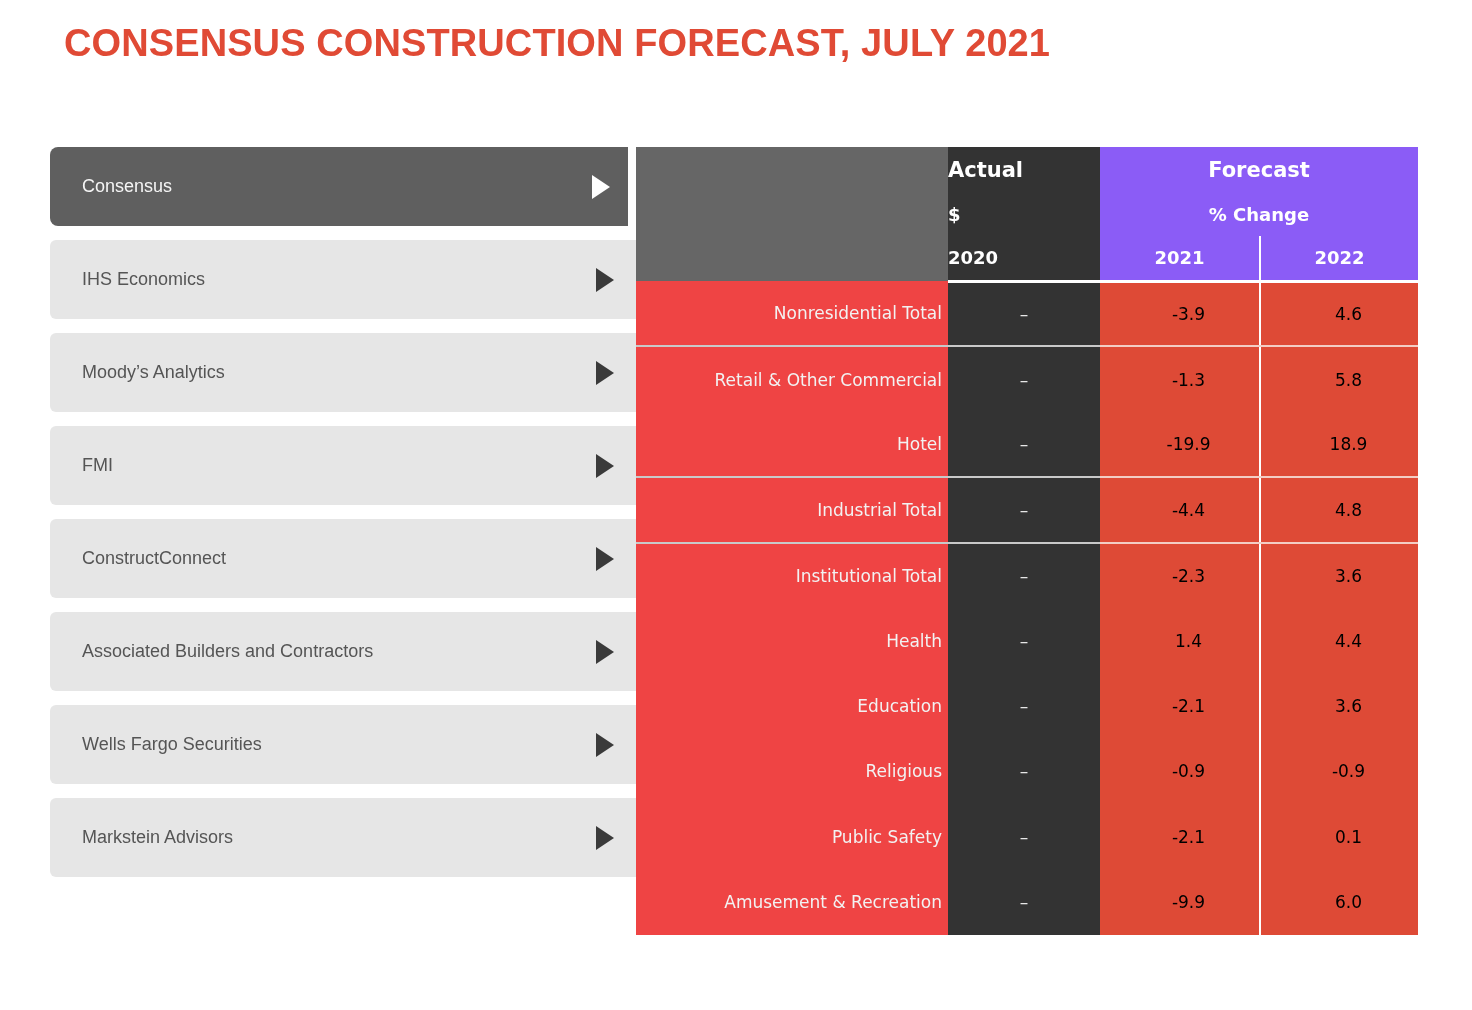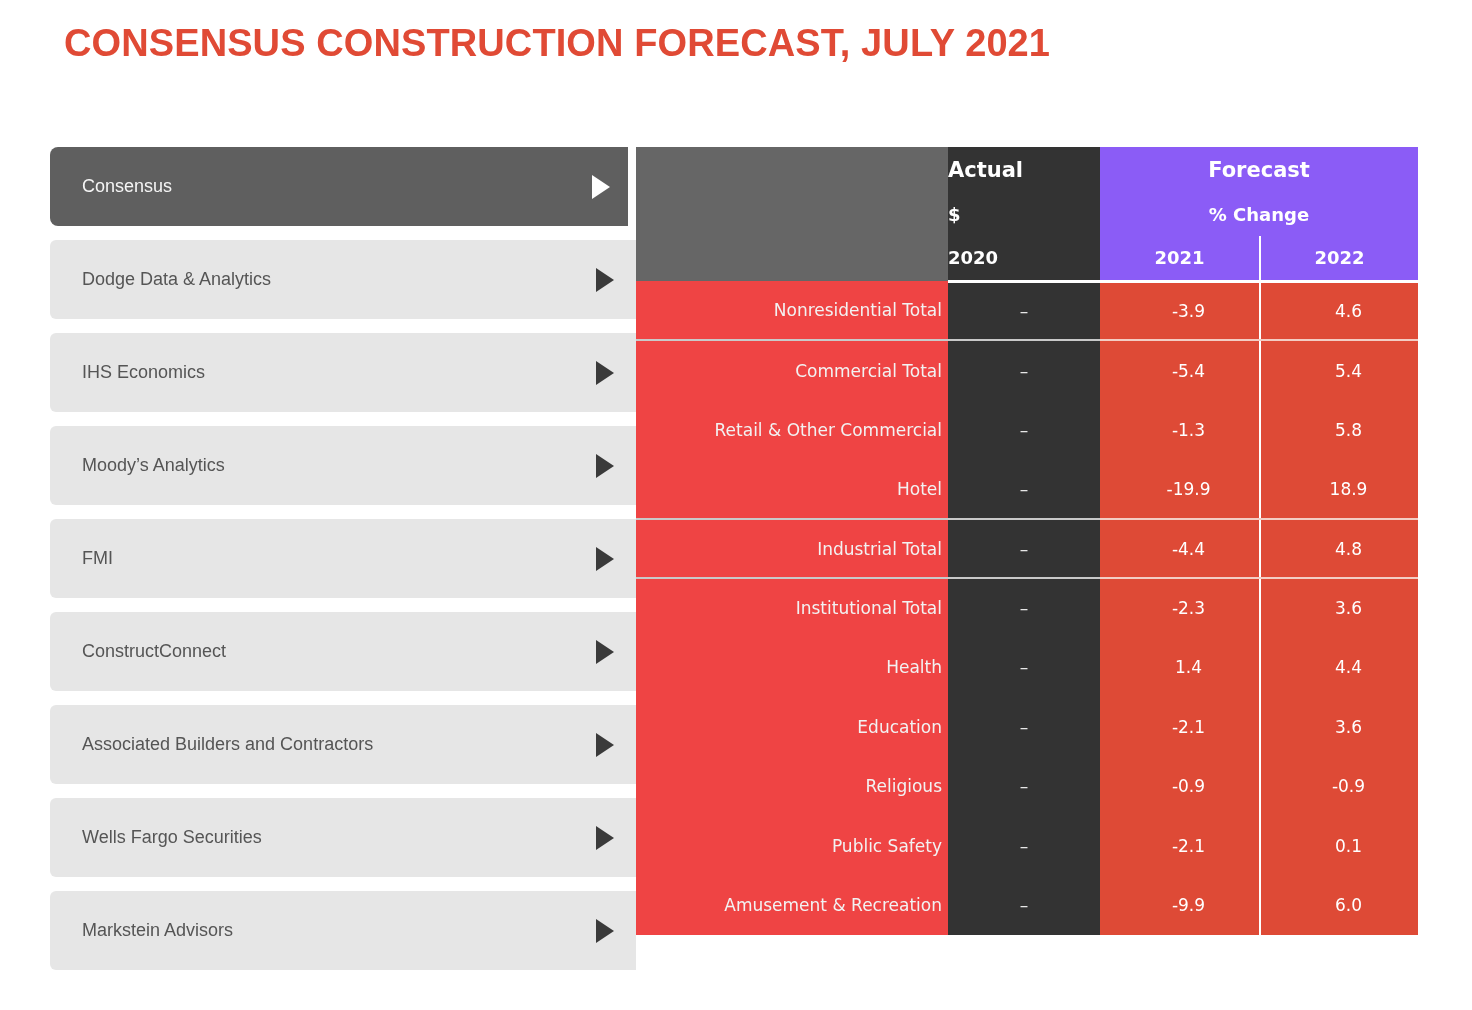--- a/index.html
+++ b/index.html
@@ -85,21 +85,21 @@
   }
   .row-actual {
     background: #333333;
     color: #e8e8e8;
     text-align: center;
     font-size: 17px;
     font-family: "DejaVu Sans", sans-serif;
   }
   .row-fc {
     background: #DE4A36;
-    color: #ffffff;
+    color: #000000;
     text-align: center;
     font-size: 17px;
     font-family: "DejaVu Sans", sans-serif;
     padding-left: 18px;
   }
 
   tr.data-row { height: 55px; }
 
   
   tr.grp-sep > td { border-bottom: 2px solid #c9c9c9; }
@@ -187,26 +187,20 @@
         </tr>
       </thead>
       <tbody id="table-body">
           <tr class="data-row grp-sep">
             <td class="row-label">Nonresidential Total</td>
             <td class="row-actual">–</td>
             <td class="row-fc">-3.9</td>
             <td class="row-fc fc-divider">4.6</td>
           </tr>
           <tr class="data-row">
-            <td class="row-label">Commercial Total</td>
-            <td class="row-actual">–</td>
-            <td class="row-fc">-5.4</td>
-            <td class="row-fc fc-divider">5.4</td>
-          </tr>
-          <tr class="data-row">
             <td class="row-label">Retail &amp; Other Commercial</td>
             <td class="row-actual">–</td>
             <td class="row-fc">-1.3</td>
             <td class="row-fc fc-divider">5.8</td>
           </tr>
           <tr class="data-row grp-sep">
             <td class="row-label">Hotel</td>
             <td class="row-actual">–</td>
             <td class="row-fc">-19.9</td>
             <td class="row-fc fc-divider">18.9</td>
@@ -256,24 +250,20 @@
         </tbody>
     </table>
   </div>
 
   <div class="sidebar" id="sidebar">
       <div class="side-item active">
         <span class="side-label">Consensus</span>
         <span class="side-arrow"></span>
       </div>
       <div class="side-item">
-        <span class="side-label">Dodge Data &amp; Analytics</span>
-        <span class="side-arrow"></span>
-      </div>
-      <div class="side-item">
         <span class="side-label">IHS Economics</span>
         <span class="side-arrow"></span>
       </div>
       <div class="side-item">
         <span class="side-label">Moody’s Analytics</span>
         <span class="side-arrow"></span>
       </div>
       <div class="side-item">
         <span class="side-label">FMI</span>
         <span class="side-arrow"></span>

